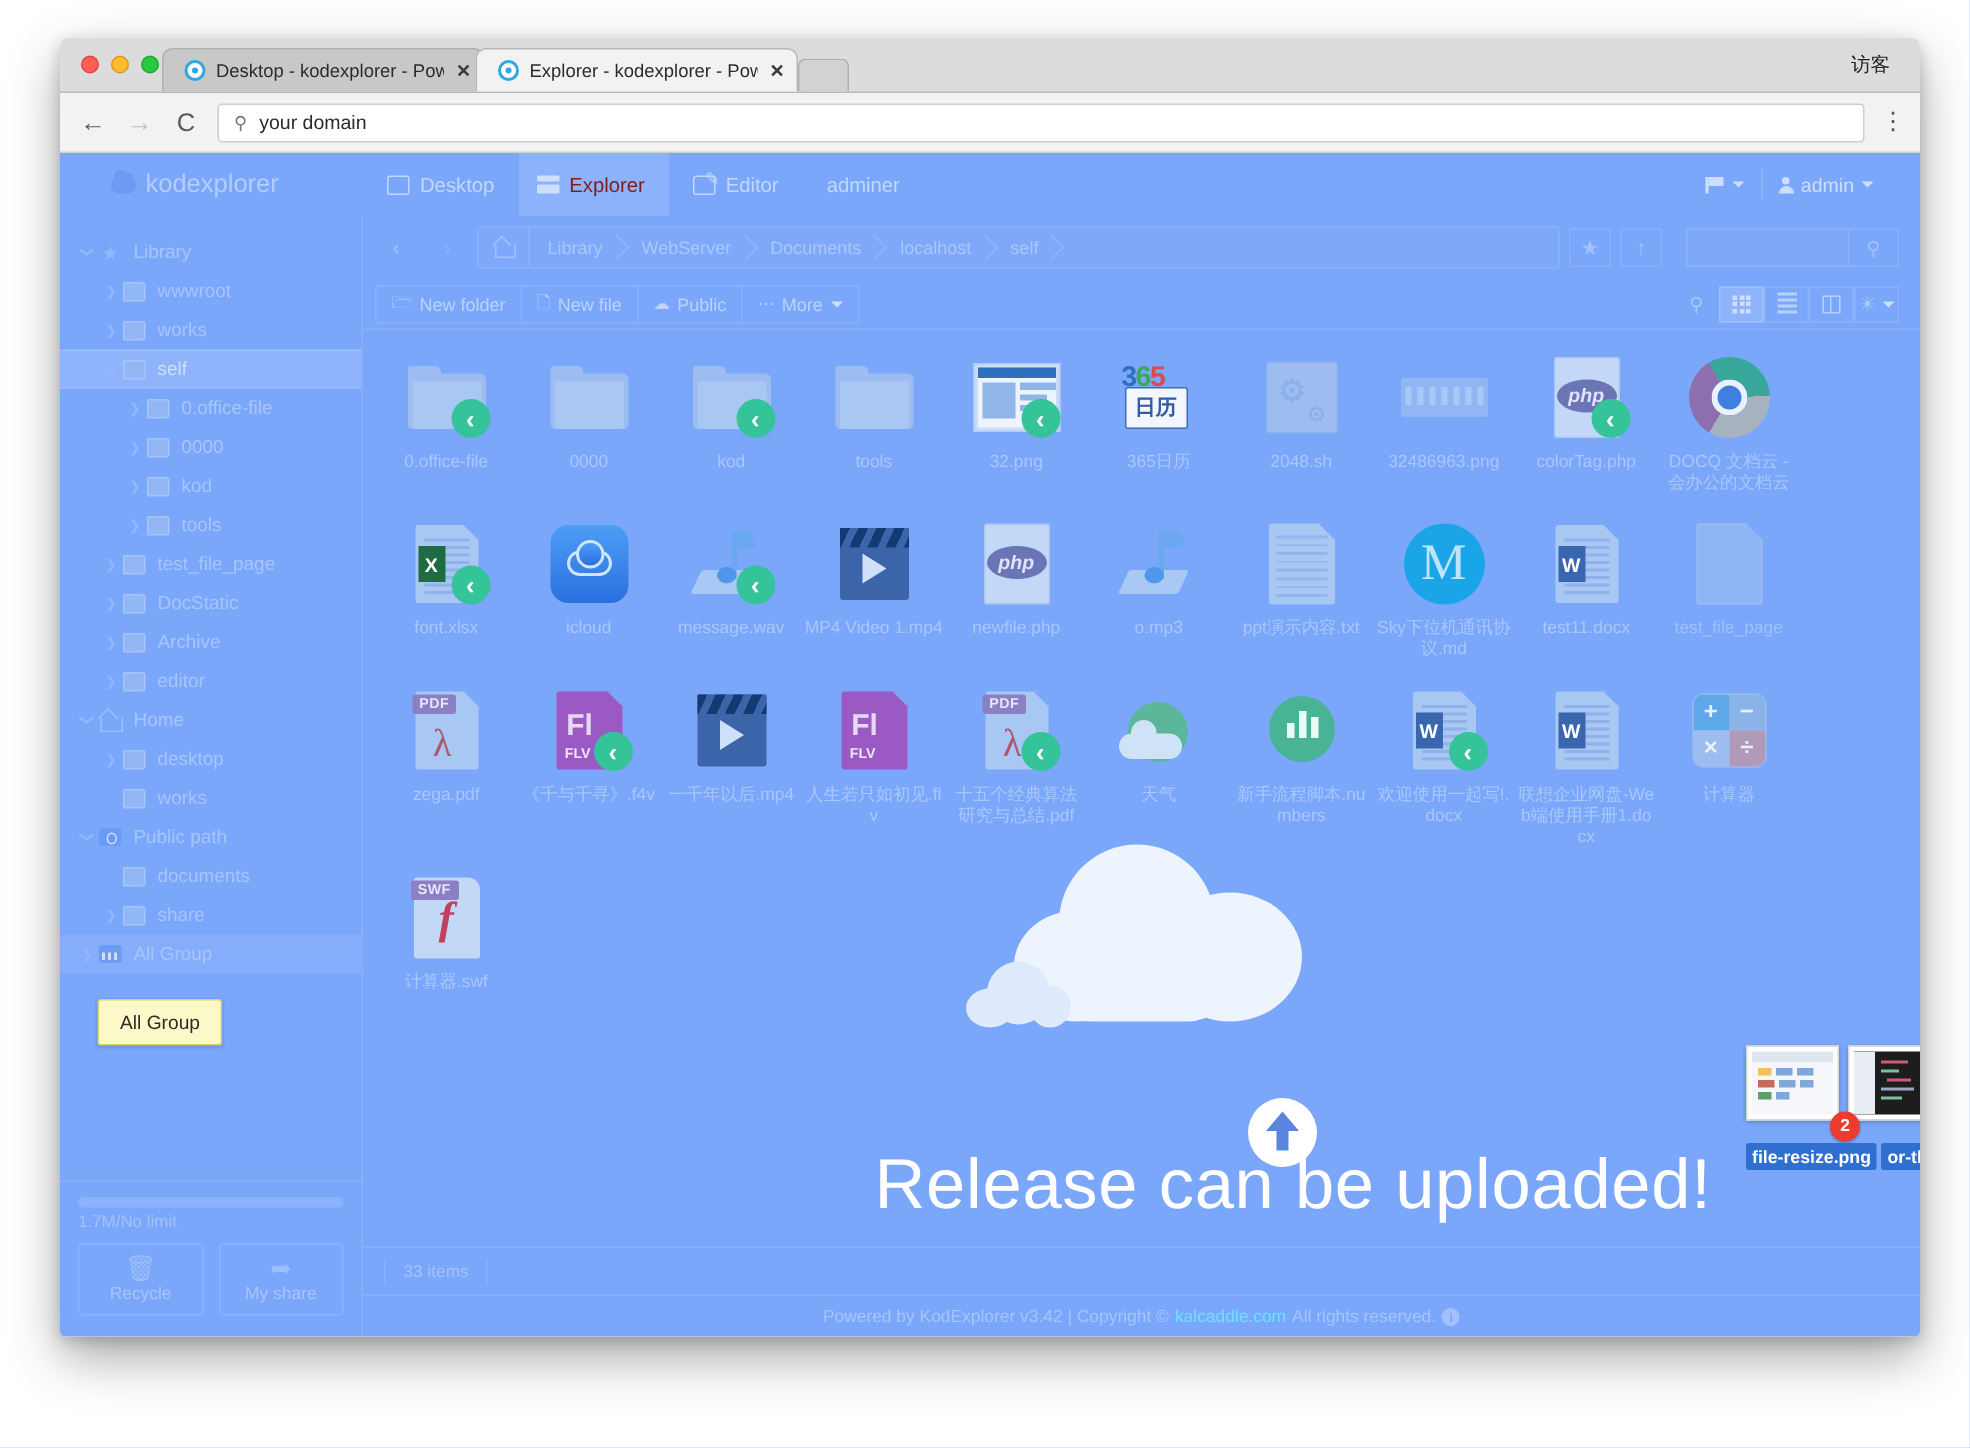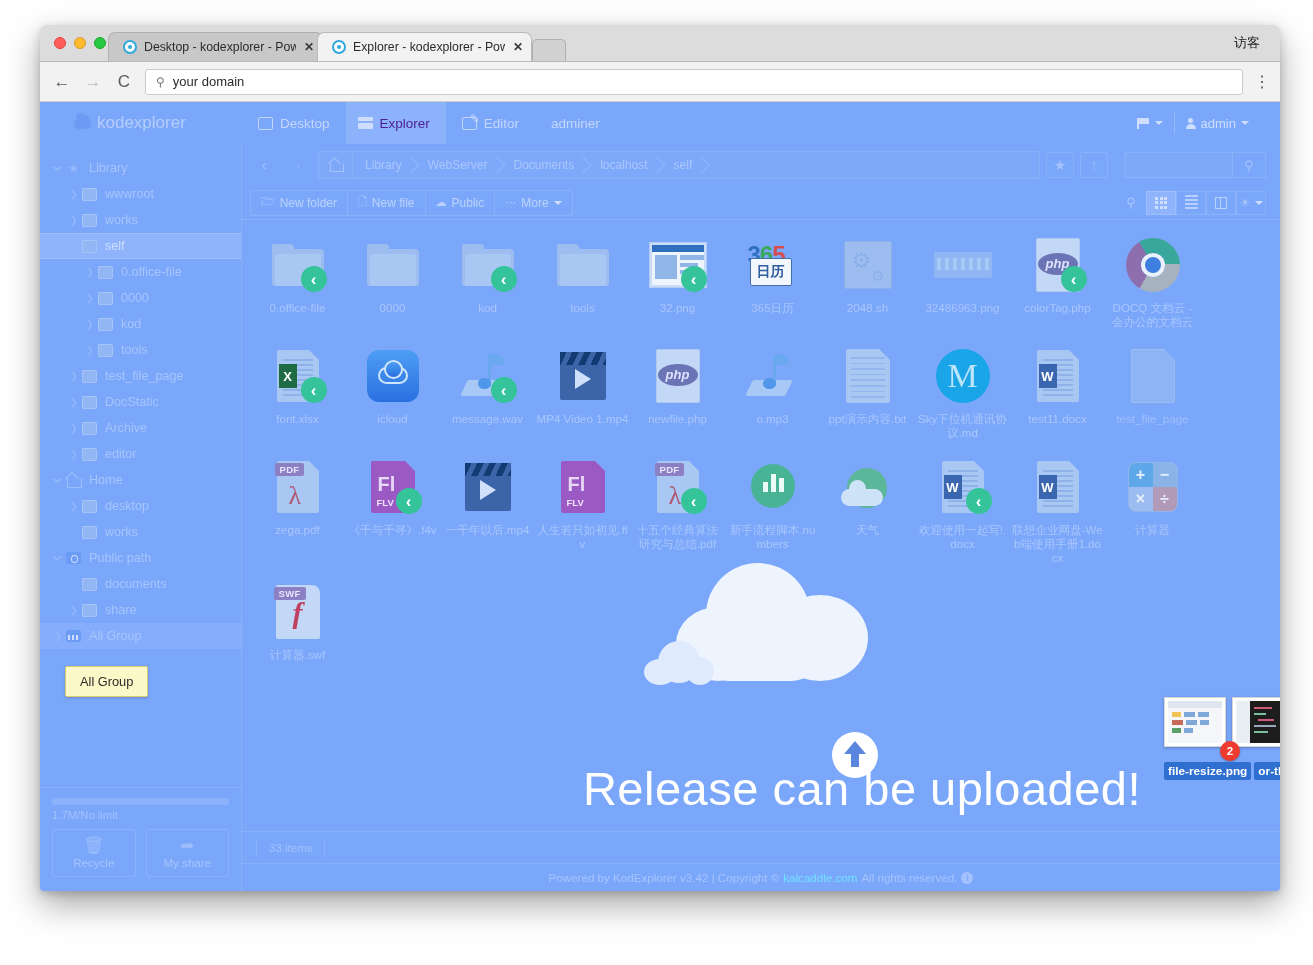--- a/index.html
+++ b/index.html
@@ -97,21 +97,21 @@
   #kod-logo { width: 202px; display: flex; align-items: center; gap: 6px;
     padding-left: 34px; font-size: 17px; color: #b5cdfd; }
   .logo-cloud { width: 17px; height: 11px; background: #6d9af2; border-radius: 7px;
     position: relative; flex: none; }
   .logo-cloud::before { content:""; position:absolute; left:2px; top:-5px;
     width:9px; height:9px; border-radius:50%; background:#6d9af2; }
   .logo-cloud::after { content:""; position:absolute; left:8px; top:-3px;
     width:7px; height:7px; border-radius:50%; background:#6d9af2; }
   .navitem { display: flex; align-items: center; gap: 7px; padding: 0 16px;
     font-size: 13.5px; color: #c3d6fd; }
-  .navitem.active { background: #8cb2fb; color: #4c1d95; padding-left: 12px; }
+  .navitem.active { background: #8cb2fb; color: #7f1d1d; padding-left: 12px; }
   .nav-ico { width: 15px; height: 13px; flex: none; position: relative; }
   .ico-desktop { border: 1.7px solid #c3d6fd; border-radius: 2px; }
   .ico-explorer::before { content:""; position:absolute; left:0; top:0; right:0; height:4px;
     background:#cfdeff; border-radius:1px; }
   .ico-explorer::after { content:""; position:absolute; left:0; top:6px; right:0; height:6px;
     background:#cfdeff; border-radius:1px; }
   .ico-editor { border: 1.6px solid #c3d6fd; border-radius: 2px; }
   .ico-editor::after { content:"\270E"; position:absolute; right:-4px; top:-6px;
     font-size: 12px; color: #c3d6fd; }
   #kod-topnav-right { margin-left: auto; display: flex; align-items: center;
@@ -301,21 +301,21 @@
     font-size: 13px; font-style: italic; font-weight: 700;
     display:flex; align-items:center; justify-content:center; }
 
   .imgthumb { width: 58px; height: 46px; background: #c9dcf8; border: 1px solid #b4ccf2;
     overflow: hidden; position: relative; }
   .shot-blue { position:absolute; inset:2px; background:
       linear-gradient(180deg,#2f6fc0 0 7px, #eef4fd 7px 100%); }
   .shot-blue i { position:absolute; background:#8fb6e6; display:block; }
 
   .calendar365 { width: 52px; height: 48px; position: relative; }
-  .cal-num { position:absolute; left:1px; top:0; font-size:24px; font-weight:800; color:#2f6fc0;
+  .cal-num { position:absolute; left:1px; top:0; font-size:19px; font-weight:800; color:#2f6fc0;
      letter-spacing:-1px; }
   .cal-num b:nth-child(2){ color:#3aa85a; } .cal-num b:nth-child(3){ color:#d64d4d; }
   .cal-body { position:absolute; left:3px; top:17px; width:42px; height:28px; background:#f2f6fd;
     border:1.5px solid #3f6fae; border-radius:2px; display:flex; align-items:center;
     justify-content:center; font-size:14px; color:#2f5d9e; font-weight:700; }
 
   .shgear { width: 48px; height: 48px; background: #9dbdf0; border: 1px solid #8db1ea;
     border-radius: 2px; position: relative; }
   .shgear::before { content:"\2699"; position:absolute; left:7px; top:6px; font-size:22px; color:#8bb0e9; }
   .shgear::after { content:"\2699"; position:absolute; right:6px; bottom:3px; font-size:15px; color:#8bb0e9; }
@@ -968,39 +968,39 @@
                   <span class="doc">
                     <span class="badge-tag tag-pdf">PDF</span>
                     <span style="position:absolute;left:12px;top:20px;font-size:26px;color:#b0566e;font-family:'Liberation Serif',serif">λ</span>
                   </span>
                   <span class="share-badge"></span>
                 </div>
                 <div class="fname">十五个经典算法研究与总结.pdf</div>
               </div>
               <div class="fitem">
                 <div class="ficon">
+                  <span class="weatherico">
+                    <span class="earth"></span>
+                    <span class="cl2"></span>
+                  </span>
+                </div>
+                <div class="fname">天气</div>
+              </div>
+              <div class="fitem">
+                <div class="ficon">
                   <span class="numbersico">
                     <span class="circ"></span>
                     <span class="bars">
                       <i style="height:10px"></i>
                       <i style="height:18px"></i>
                       <i style="height:14px"></i>
                     </span>
                   </span>
                 </div>
                 <div class="fname">新手流程脚本.numbers</div>
-              </div>
-              <div class="fitem">
-                <div class="ficon">
-                  <span class="weatherico">
-                    <span class="earth"></span>
-                    <span class="cl2"></span>
-                  </span>
-                </div>
-                <div class="fname">天气</div>
               </div>
               <div class="fitem">
                 <div class="ficon">
                   <span class="doc">
                     <span class="doc-lines">
                       <i></i>
                       <i></i>
                       <i></i>
                       <i></i>
                       <i></i>

